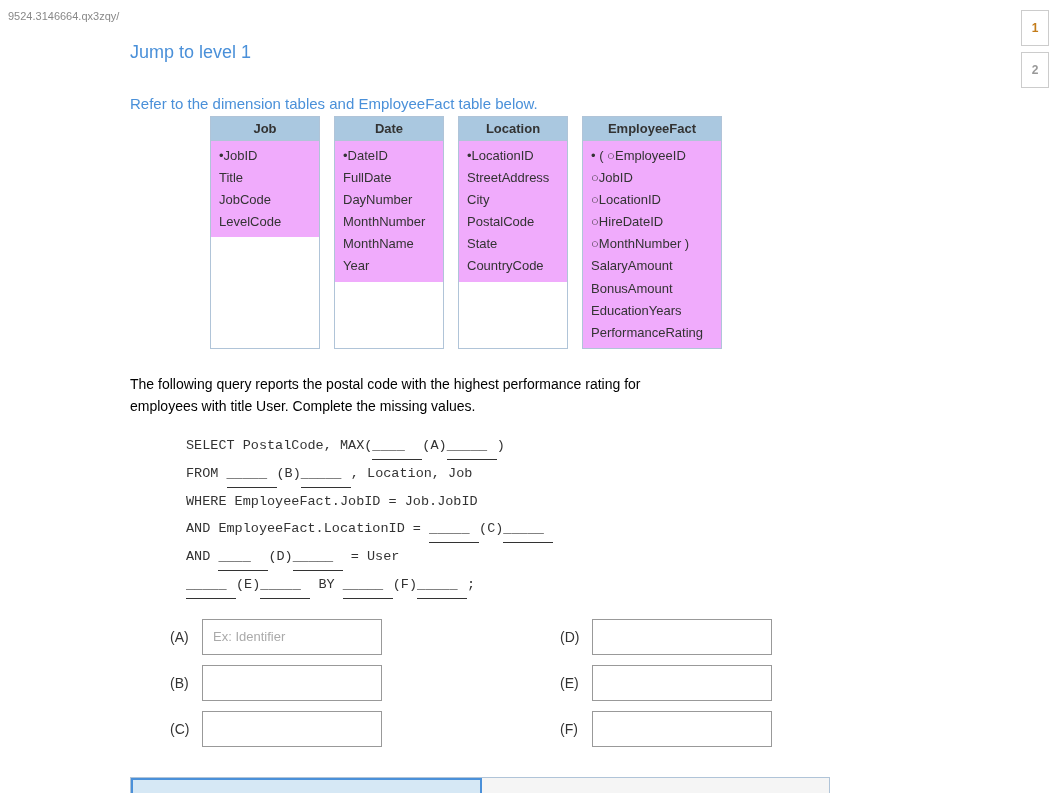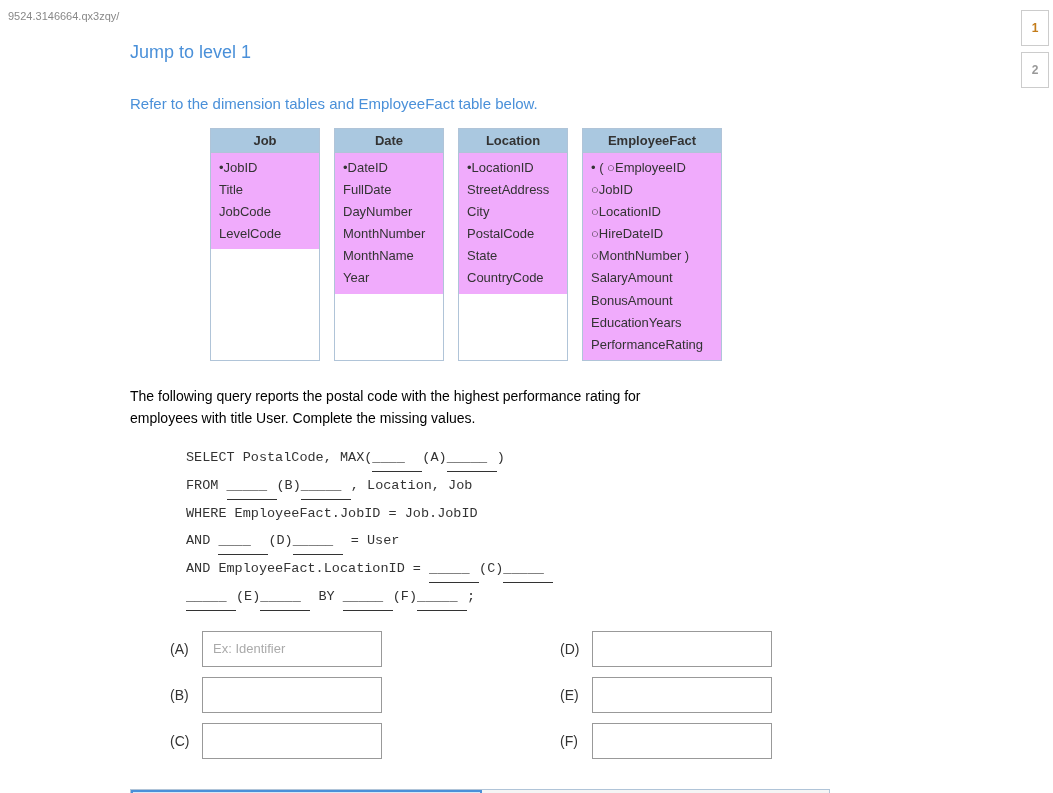--- a/index.html
+++ b/index.html
@@ -29,21 +29,21 @@
       font-size: 18px;
       margin-bottom: 32px;
       display: inline-block;
       text-decoration: none;
       cursor: pointer;
     }
 
     .intro-text {
       color: #4a90d9;
       font-size: 15px;
-      margin-bottom: 16px;
+      margin-bottom: 4px;
     }
 
     .tables-container {
       display: flex;
       gap: 0;
       margin-bottom: 24px;
       margin-left: 80px;
     }
 
     .db-table {
@@ -254,22 +254,22 @@
 
   <div class="description-text">
     <span>The following query reports the postal code with the highest performance rating for</span><br>
     <span>employees with title User. Complete the missing values.</span>
   </div>
 
   <div class="query-block">
     <div>SELECT PostalCode, MAX(<span class="blank">____</span>(A)<span class="blank">_____</span>)</div>
     <div>FROM <span class="blank">_____</span>(B)<span class="blank">_____</span>, Location, Job</div>
     <div>WHERE EmployeeFact.JobID = Job.JobID</div>
+    <div>AND EmployeeFact.LocationID = <span class="blank">_____</span>(C)<span class="blank">_____</span></div>
     <div>AND <span class="blank">____</span>(D)<span class="blank">_____</span> = User</div>
-    <div>AND EmployeeFact.LocationID = <span class="blank">_____</span>(C)<span class="blank">_____</span></div>
     <div><span class="blank">_____</span>(E)<span class="blank">_____</span> BY <span class="blank">_____</span>(F)<span class="blank">_____</span>;</div>
   </div>
 
   <div class="answers-grid">
 
     <div class="answer-row">
       <span class="answer-label">(A)</span>
       <input class="answer-input" type="text" placeholder="Ex: Identifier" style="">
     </div>
     <div class="answer-row">

